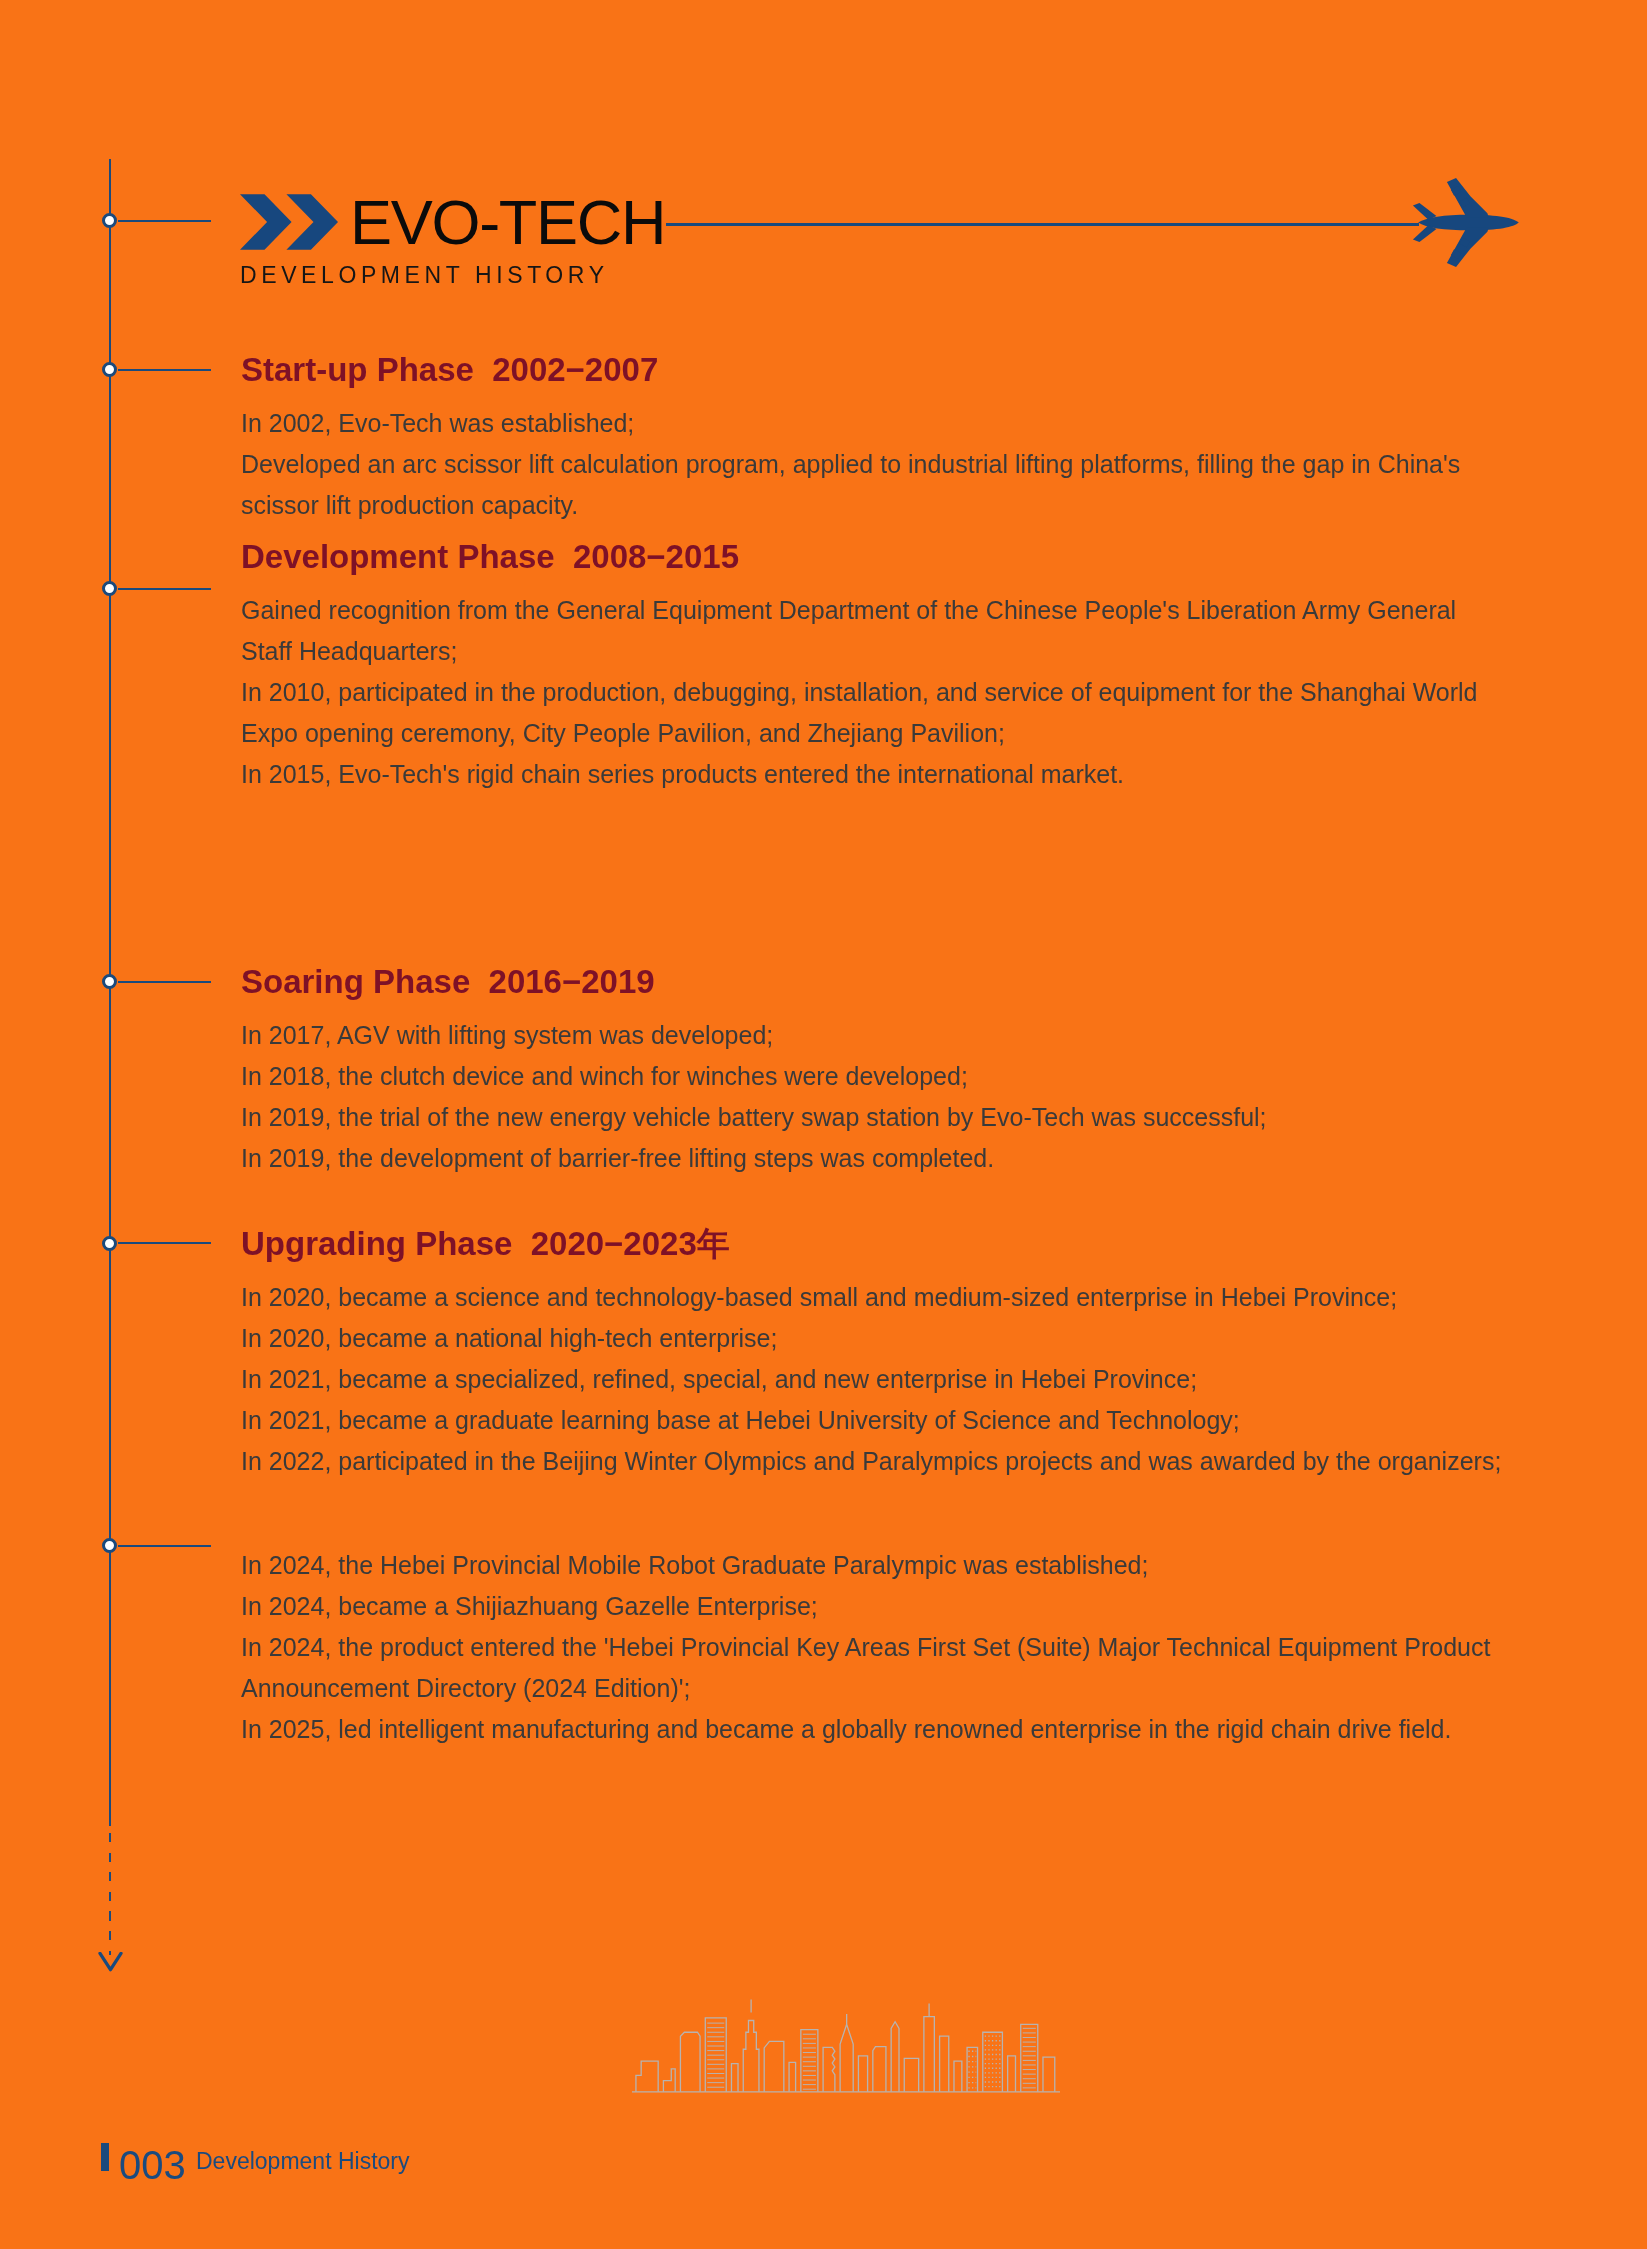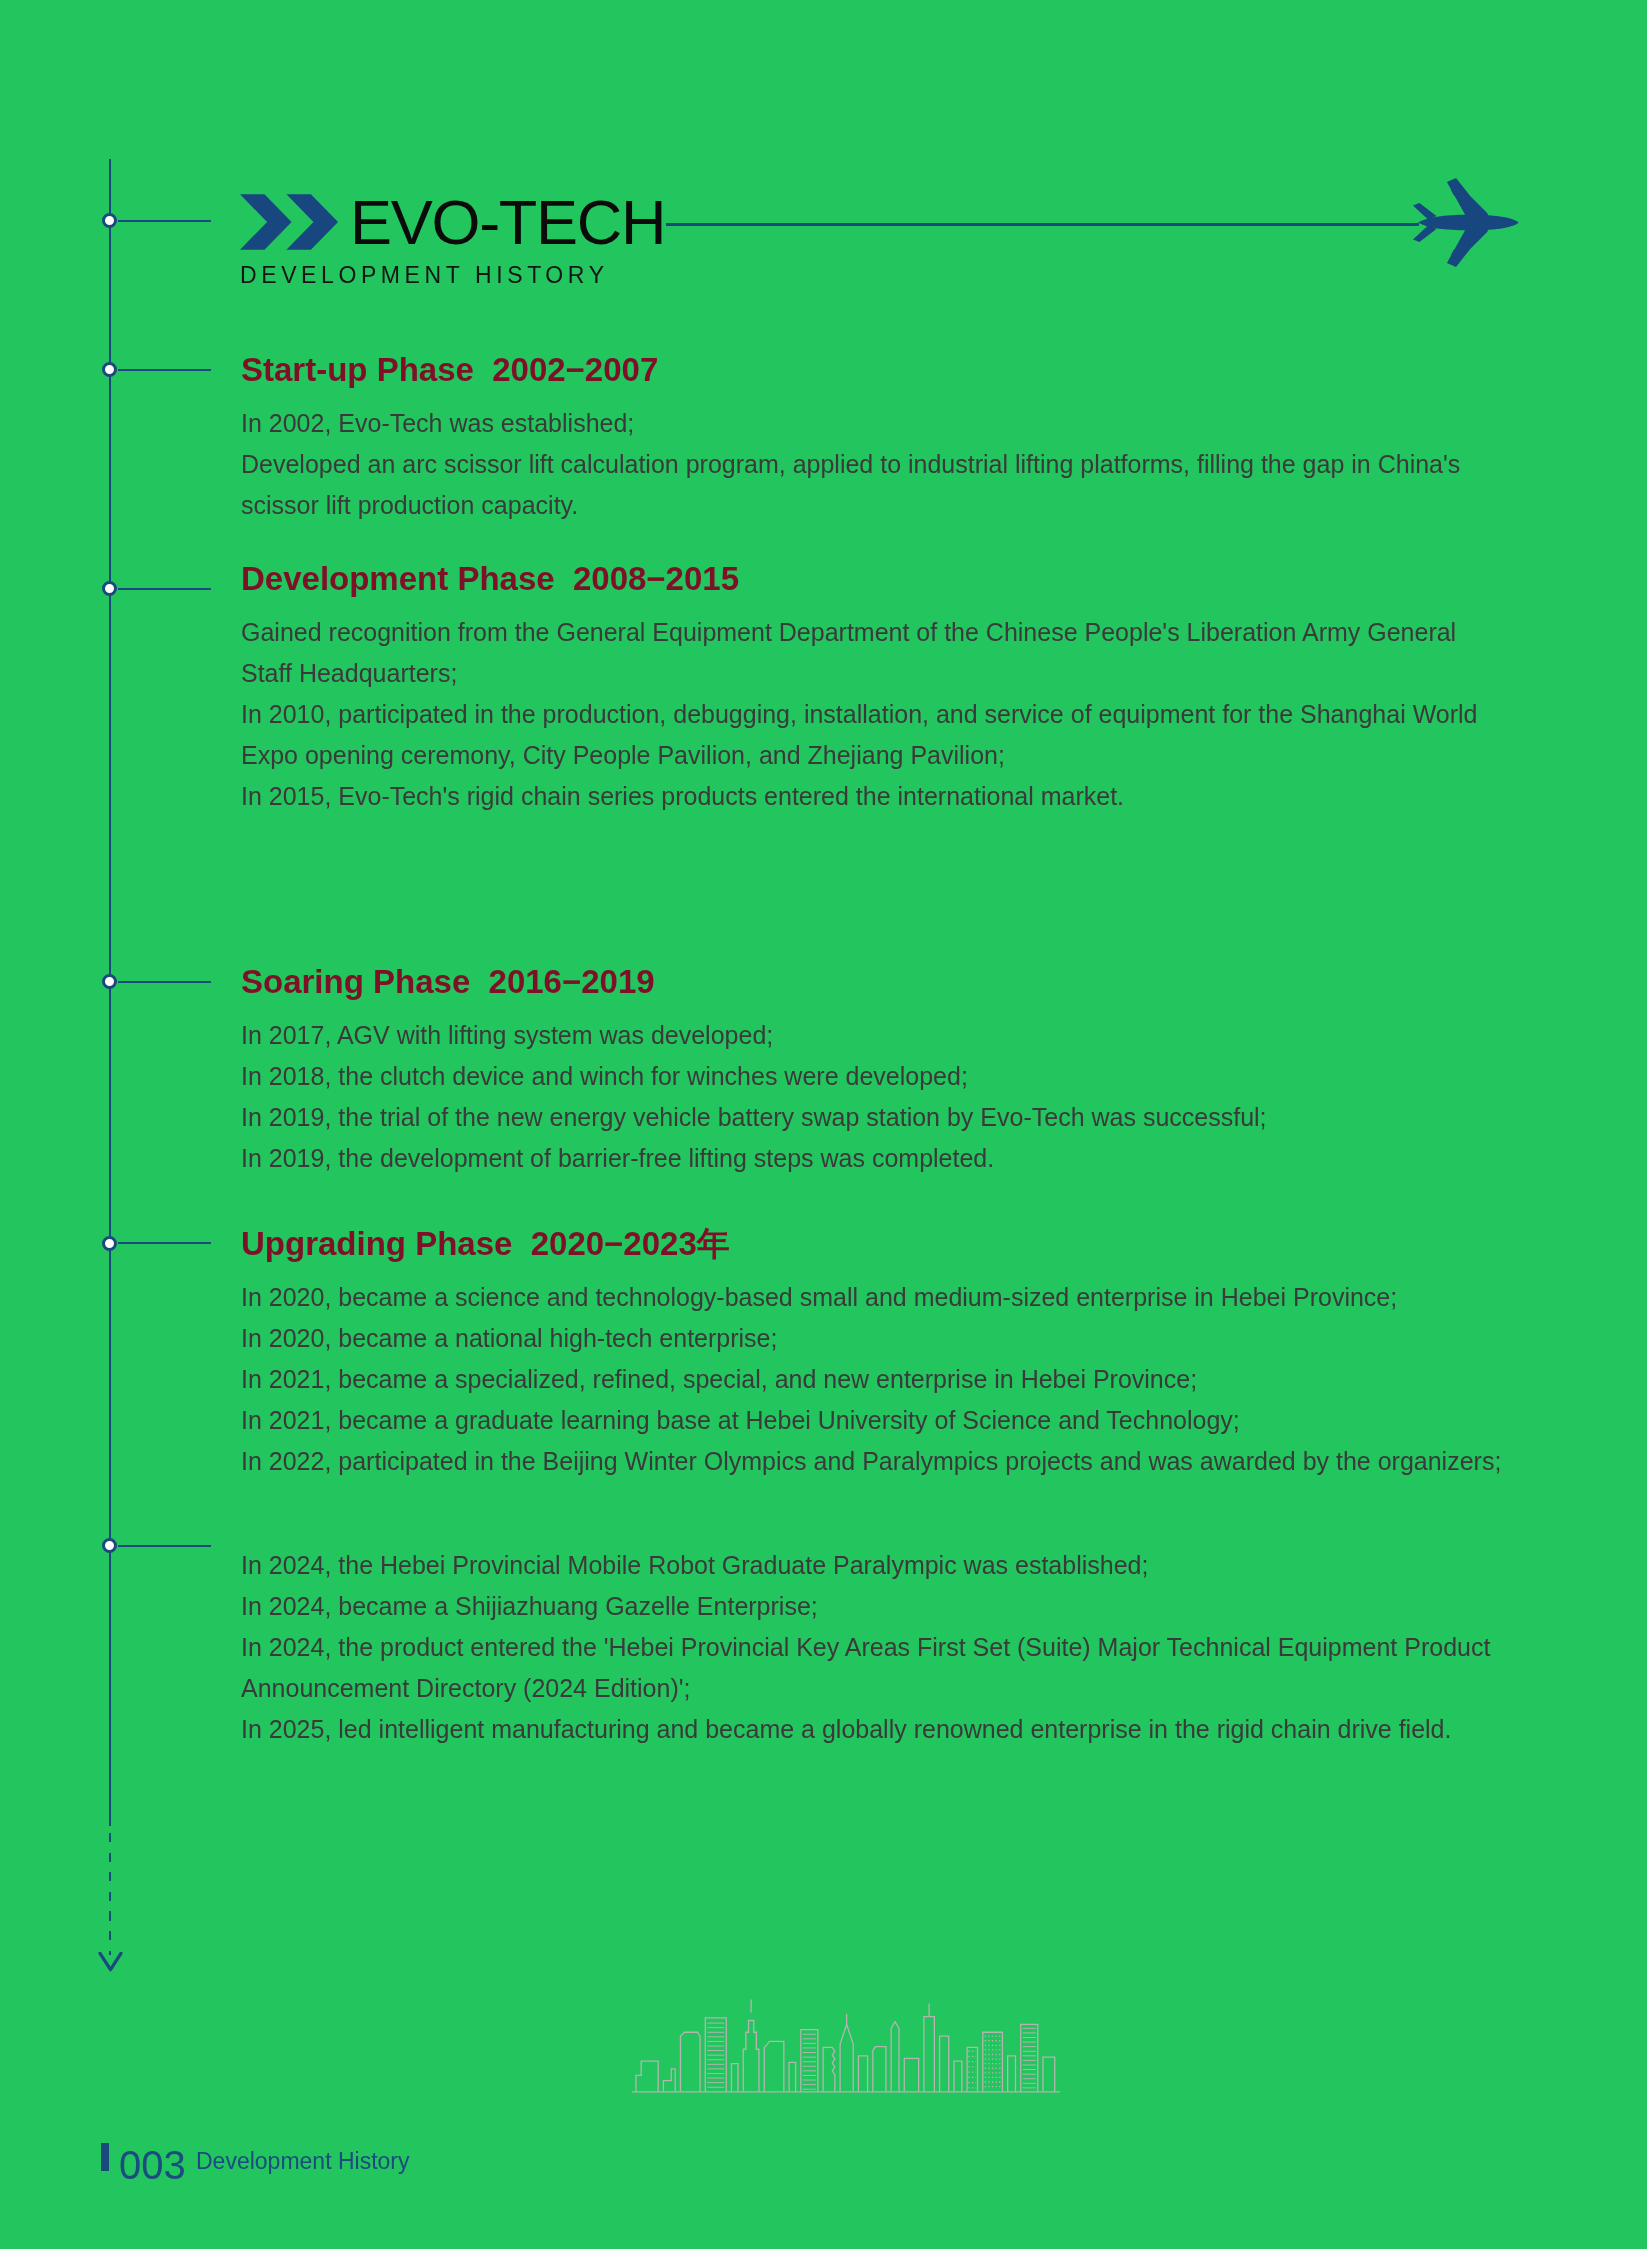--- a/index.html
+++ b/index.html
@@ -1,19 +1,19 @@
 <!DOCTYPE html>
 <html style="font-size:10.5px"><head>
 <meta charset="utf-8">
 <style>
   html,body{margin:0;padding:0;background:#e8e8e8;}
   .page{
     position:relative;
     width:1647px;height:2250px;
-    background:#22c55e;
+    background:#f97316;
     font-family:"Liberation Sans", sans-serif;
     overflow:hidden;
   }
   
   .vline{position:absolute;left:109px;top:159px;width:2px;height:1667px;background:#1A4A7D;}
   .vline-dashed{
     position:absolute;left:109px;top:1833px;width:2px;height:122px;
     background:repeating-linear-gradient(180deg,#1A4A7D 0 9.2px,transparent 9.2px 19.6px);
   }
   .arrow-down{position:absolute;left:98px;top:1952px;}
@@ -40,21 +40,21 @@
   }
   
   .phase{position:absolute;left:241px;width:1267px;}
   .phase h2{
     margin:0;font-size:33px;line-height:34px;font-weight:700;color:#7E1127;
     white-space:nowrap;
   }
   .phase h2 .years{margin-left:18.3px;}
   .phase .body{margin-top:16px;font-size:25px;line-height:41px;color:#3A3A3A;}
   .phase .body p{margin:0;}
-  .s1{top:353px}.s2{top:562px}.s3{top:965px}.s4{top:1227px}.s5{top:1529px}
+  .s1{top:353px}.s2{top:540px}.s3{top:965px}.s4{top:1227px}.s5{top:1529px}
   
   .skyline{position:absolute;left:632px;top:1998px;}
   
   .footer-bar{position:absolute;left:101px;top:2143px;width:7.9px;height:27.5px;background:#1A4A7D;}
   .page-number{
     position:absolute;left:119px;top:2145px;
     font-size:40px;line-height:1;color:#1B4B7F;font-weight:400;
   }
   .footer-label{
     position:absolute;left:196px;top:2150px;

